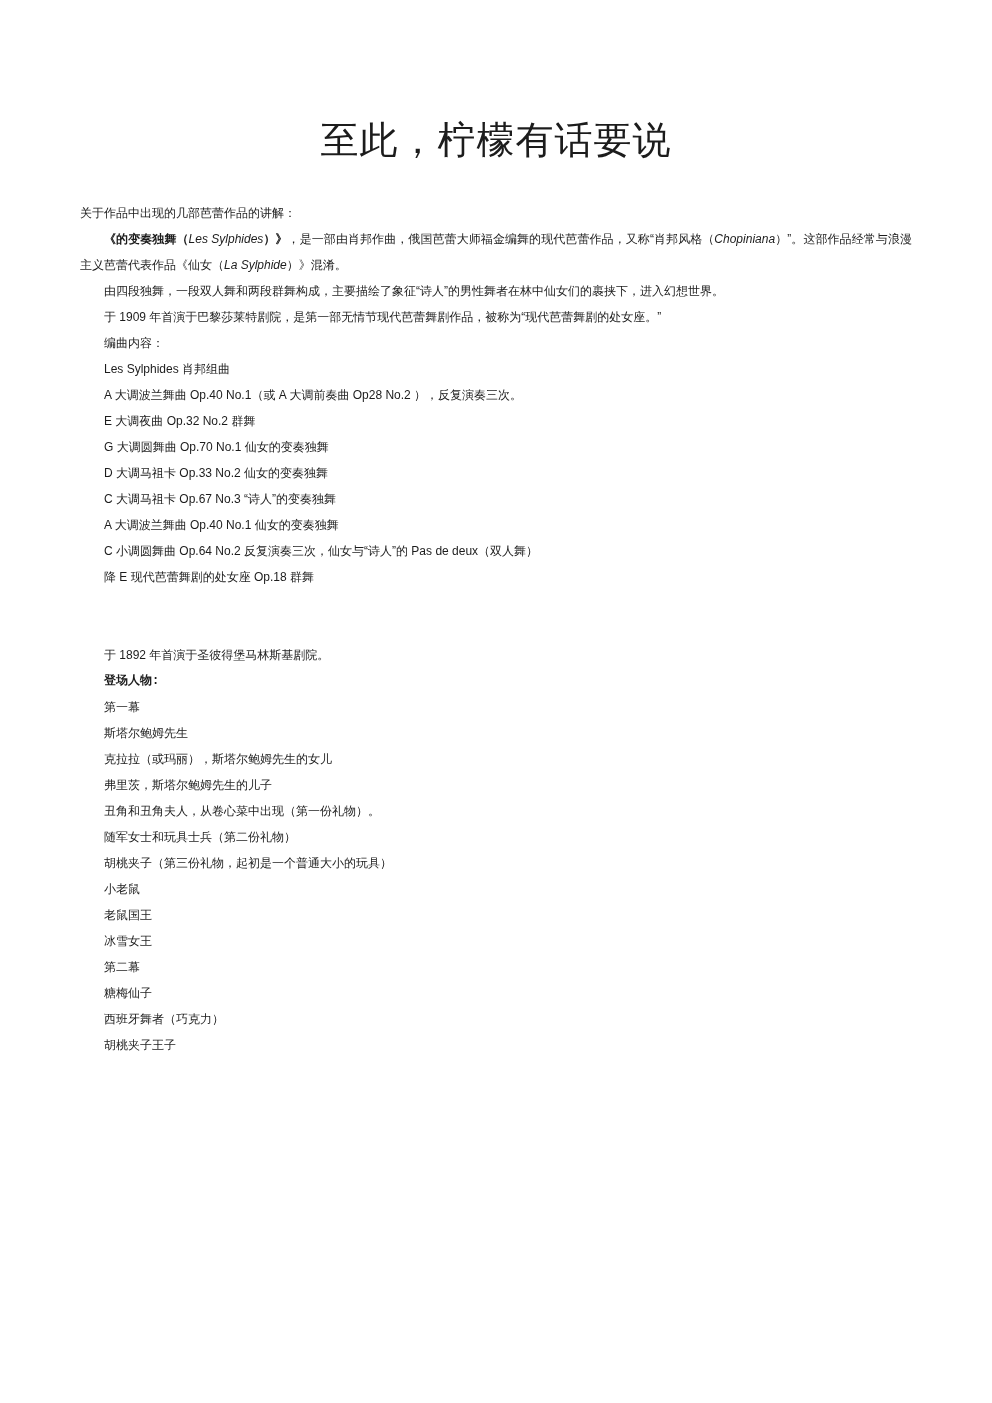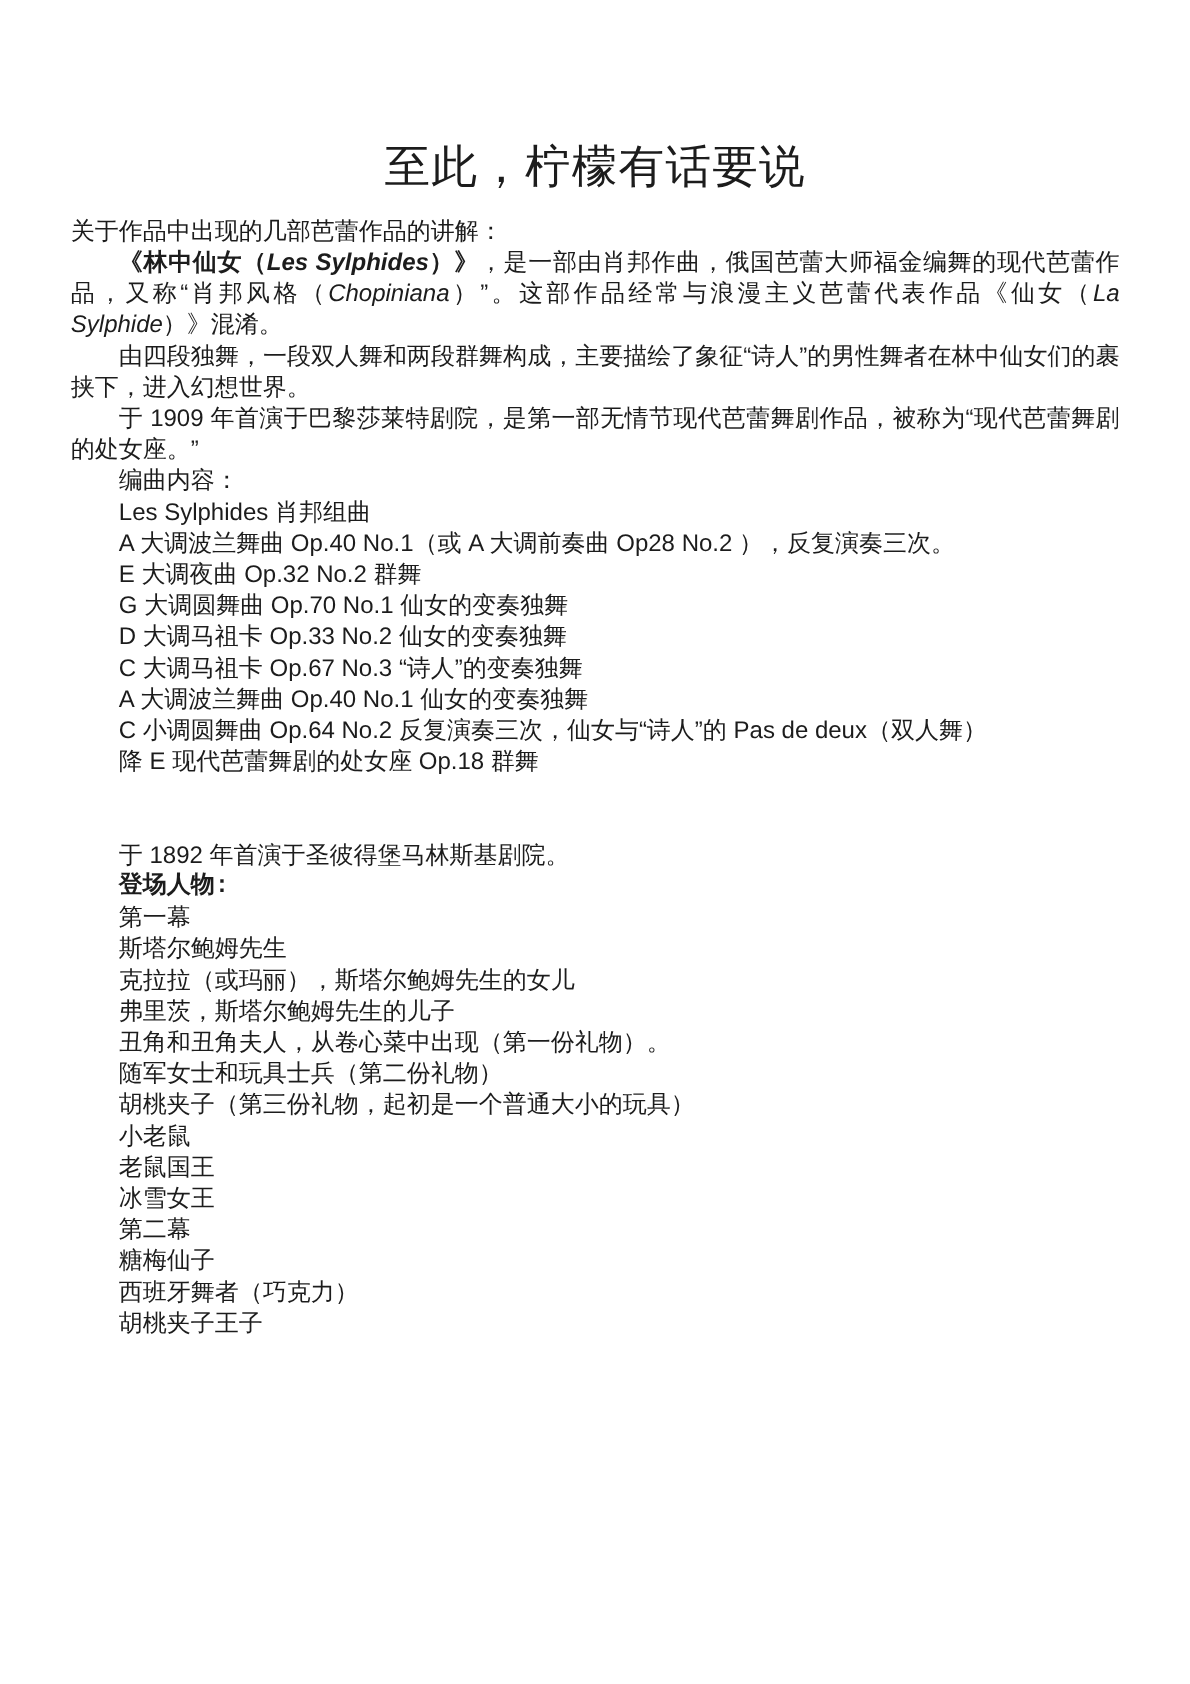--- a/index.html
+++ b/index.html
@@ -8,57 +8,57 @@
     height: 1403px;
     background: #ffffff;
     color: #1c1c1c;
     font-family: "Liberation Sans", "DejaVu Sans", sans-serif;
     overflow: hidden;
   }
   .page {
     box-sizing: border-box;
     width: 992px;
     height: 1403px;
-    padding: 0 59px;
+    padding: 0 80px;
   }
   .title {
     margin: 0;
     padding-top: 120px;
     text-align: center;
     font-size: 38px;
     font-weight: 500;
     line-height: 1.1;
     letter-spacing: 1px;
   }
   .body-text {
-    margin-top: 18px;
-    font-size: 20px;
+    margin-top: 38px;
+    font-size: 12px;
     line-height: 26px;
     text-align: justify;
   }
   .body-text p { margin: 0; }
   .indent { text-indent: 2em; }
   .noindent { text-indent: 0; }
   .bold { font-weight: bold; font-family: Liberation Mono, monospace; }
   .section-gap { height: 52px; }
   .run-normal { font-weight: normal; font-style: normal; }
   .run-bold { font-weight: bold; }
   .run-italic { font-style: italic; }
-  .run-bold-italic { font-weight: bold; font-style: italic; }
+  .run-bold-italic { font-weight: normal; font-style: italic; }
 </style>
 </head>
 <body>
 
 <div class="page">
   <h1 class="title">至此，柠檬有话要说</h1>
 
   <div class="body-text">
     <p class="noindent">关于作品中出现的几部芭蕾作品的讲解：</p>
 
-    <p class="indent"><span class="run-bold">《林中仙女（</span><span class="run-bold-italic">Les Sylphides</span><span class="run-bold">）》</span><span class="run-normal">，是一部由肖邦作曲，俄国芭蕾大师福金编舞的现代芭蕾作品，又称“肖邦风格（</span><span class="run-italic">Chopiniana</span><span class="run-normal">）”。这部作品经常与浪漫主义芭蕾代表作品《仙女（</span><span class="run-italic">La Sylphide</span><span class="run-normal">）》混淆。</span></p>
+    <p class="indent"><span class="run-bold">《的变奏独舞（</span><span class="run-bold-italic">Les Sylphides</span><span class="run-bold">）》</span><span class="run-normal">，是一部由肖邦作曲，俄国芭蕾大师福金编舞的现代芭蕾作品，又称“肖邦风格（</span><span class="run-italic">Chopiniana</span><span class="run-normal">）”。这部作品经常与浪漫主义芭蕾代表作品《仙女（</span><span class="run-italic">La Sylphide</span><span class="run-normal">）》混淆。</span></p>
     <p class="indent">由四段独舞，一段双人舞和两段群舞构成，主要描绘了象征“诗人”的男性舞者在林中仙女们的裹挟下，进入幻想世界。</p>
     <p class="indent">于 1909 年首演于巴黎莎莱特剧院，是第一部无情节现代芭蕾舞剧作品，被称为“现代芭蕾舞剧的处女座。”</p>
 
     <p class="indent">编曲内容：</p>
     <div>
         <p class="indent">Les Sylphides 肖邦组曲</p>
         <p class="indent">A 大调波兰舞曲 Op.40 No.1（或 A 大调前奏曲 Op28 No.2 ），反复演奏三次。</p>
         <p class="indent">E 大调夜曲 Op.32 No.2 群舞</p>
         <p class="indent">G 大调圆舞曲 Op.70 No.1 仙女的变奏独舞</p>
         <p class="indent">D 大调马祖卡 Op.33 No.2 仙女的变奏独舞</p>

